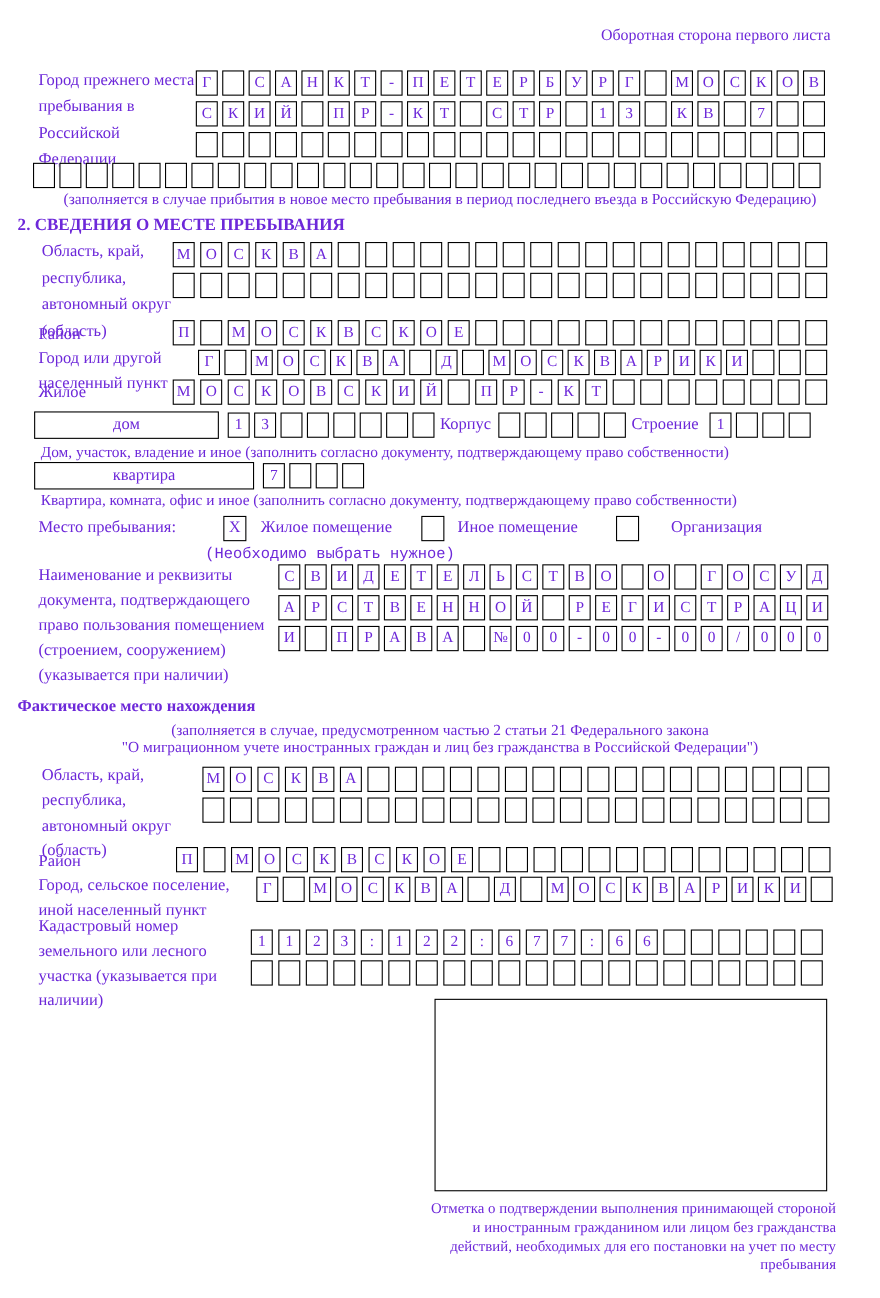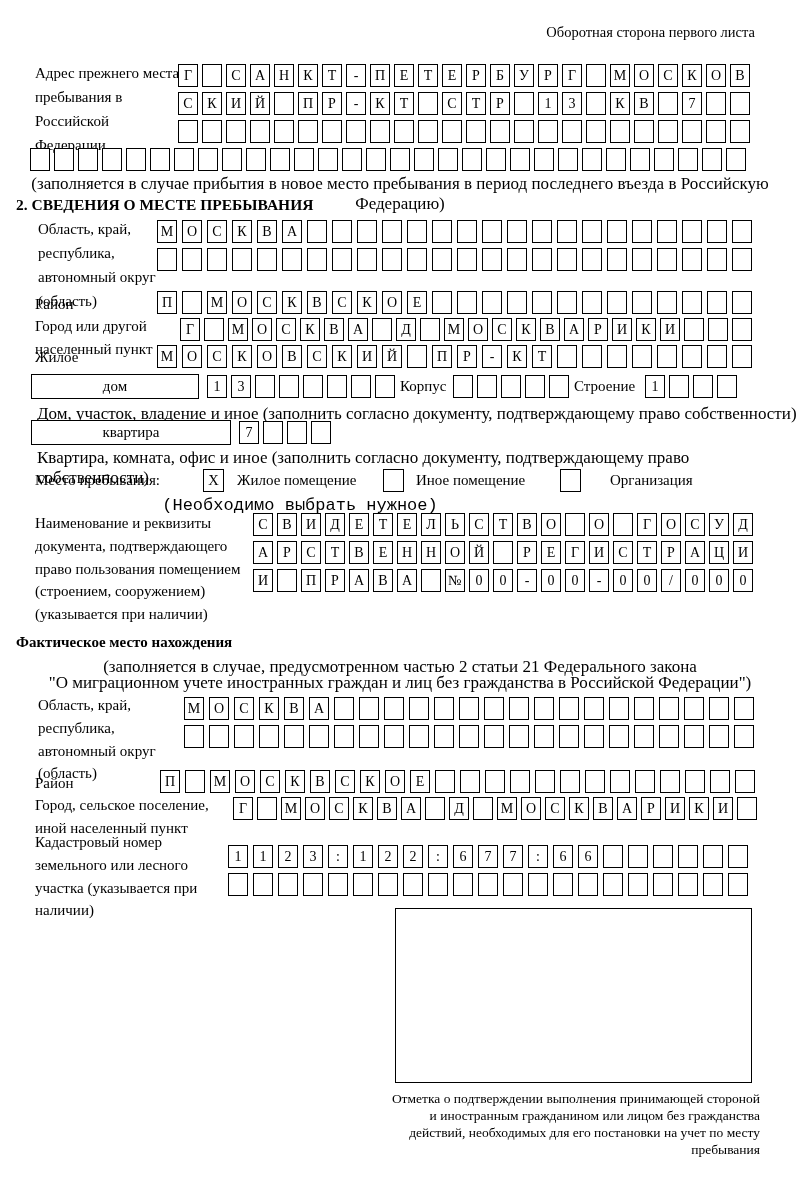--- a/index.html
+++ b/index.html
@@ -1,25 +1,25 @@
 <!DOCTYPE html>
 <html><head>
 <meta charset="utf-8">
 <style>
   html,body { margin:0; padding:0; background:#fff; }
   #page {
     position:relative; width:800px; height:1180px;
-    background:#fff; color:#000000;
+    background:#fff; color:#6d28d9;
     font-family:"Liberation Serif","DejaVu Serif",serif;
     overflow:hidden;
   }
   .hdr { position:absolute; top:24px; right:45px; font-size:14.5px; }
   .lbl { position:absolute; font-size:15px; line-height:1.6; }
   .lbl.tight { line-height:1.52; }
-  .note { position:absolute; font-size:17px; }
+  .note { position:absolute; font-size:14px; }
   .center { left:0; width:800px; text-align:center; }
   .title { position:absolute; left:16px; width:800px; text-align:left;
            font-weight:bold; font-size:15.5px; }
   .crow { position:absolute; display:flex; gap:4px; }
   .crow.g5 { gap:5px; }
   .cell {
     flex:none; width:20px; height:23px; box-sizing:border-box;
     border:1.6px solid #000; display:flex; align-items:center; justify-content:center;
     font-size:14px; line-height:1; background:#fff;
   }
@@ -37,21 +37,21 @@
   .bigbox { position:absolute; border:1.7px solid #000; box-sizing:border-box; background:#fff; }
   .stamp-note { position:absolute; font-size:13.5px; line-height:1.27; text-align:right; }
 </style>
 </head>
 <body>
 
 <div id="page">
 
   <div class="hdr">Оборотная сторона первого листа</div>
 
-  <div class="lbl" style="left:35px; top:61px; width:147px;">Адрес прежнего места пребывания в Российской Федерации</div>
+  <div class="lbl" style="left:35px; top:61px; width:147px;">Город прежнего места пребывания в Российской Федерации</div>
   <div class="crow" style="left:178px; top:64px;">
       <span class="cell">Г</span>
       <span class="cell"></span>
       <span class="cell">С</span>
       <span class="cell">А</span>
       <span class="cell">Н</span>
       <span class="cell">К</span>
       <span class="cell">Т</span>
       <span class="cell">-</span>
       <span class="cell">П</span>

